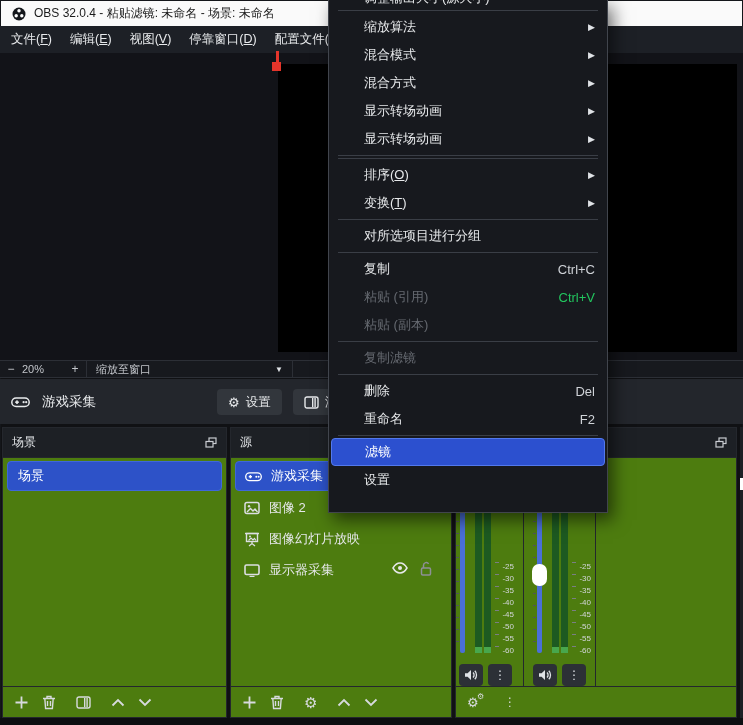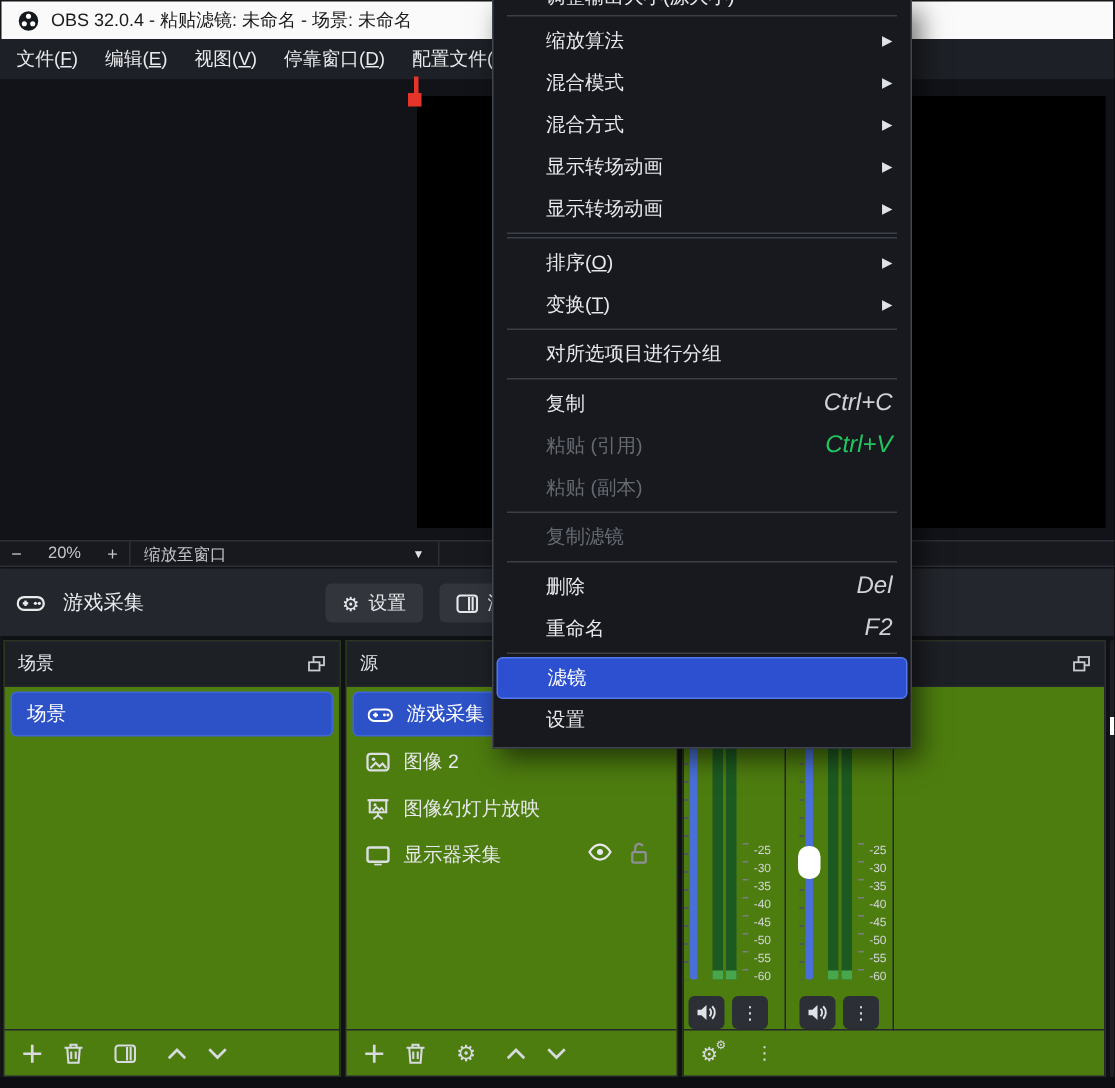--- a/index.html
+++ b/index.html
@@ -17,21 +17,21 @@
   
   .preview{position:absolute;left:0;top:53px;width:100%;height:307px;background:#121318;}
   .canvas{position:absolute;left:278px;top:11px;width:459px;height:288px;background:#000;}
   .sel-handle{position:absolute;left:272px;top:9px;width:9px;height:9px;}
   .sel-line{position:absolute;left:276px;top:-2px;width:3px;height:11px;}
   
   .zoomrow{position:absolute;left:0;top:360px;width:100%;height:18px;background:#17191e;
     border-top:1px solid #2c2f36;border-bottom:1px solid #2c2f36;box-sizing:border-box;
     display:flex;align-items:center;font-size:11px;color:#c2c5ca;}
   .zr-btn{width:22px;text-align:center;font-size:12px;}
-  .zr-val{width:42px;text-align:center;}
+  .zr-val{width:42px;text-align:left;}
   .zr-sep{width:1px;height:16px;background:#2c2f36;}
   .zr-fit{width:102px;padding-left:9px;}
   .zr-arrow{width:26px;text-align:center;font-size:8px;color:#dfe2e6;}
   
   .srctoolbar{position:absolute;left:0;top:379px;width:100%;height:45px;background:#23262c;
     display:flex;align-items:center;color:#e8eaec;font-size:13.5px;}
   .st-icon{margin-left:11px;display:flex;}
   .st-name{margin-left:12px;}
   .tbtn{position:absolute;top:10px;height:26px;border-radius:4px;background:#32363c;
     display:flex;align-items:center;gap:6px;padding:0 11px;font-size:12.5px;color:#e6e8ea;box-sizing:border-box;}
@@ -68,29 +68,29 @@
   .chbtn{position:absolute;top:206px;width:24px;height:22px;background:#2c3036;border-radius:4px;
     display:flex;align-items:center;justify-content:center;color:#dfe2e6;}
   .dots-glyph{font-size:12px;letter-spacing:0;color:#dfe2e6;}
   
   .sliver{position:absolute;left:740px;top:427px;width:3px;height:291px;background:#1d2025;}
   .sliver .chip{position:absolute;left:0;top:51px;width:3px;height:12px;background:#fff;}
   .statusbar{position:absolute;left:0;top:718px;width:100%;height:7px;background:#0d0e11;}
   
   .cmenu{position:absolute;left:328px;top:0;width:280px;box-sizing:border-box;background:#17191e;
     border:1px solid #41454d;border-top:none;z-index:50;box-shadow:5px 7px 16px rgba(0,0,0,.55);
-    padding-bottom:4px;}
+    padding-bottom:18px;}
   .cm-partial{height:8px;overflow:hidden;position:relative;}
   .cm-partial span{position:absolute;left:35px;top:-11px;font-size:13px;color:#e7e9eb;white-space:nowrap;}
   .cm-sep{height:1px;background:#3a3e46;margin:2px 9px;}
   .cm-item{height:28px;display:flex;align-items:center;padding:0 12px 0 35px;font-size:13px;
     color:#e7e9eb;box-sizing:border-box;}
   .cm-item u{text-decoration:underline;}
   .cm-item.dis{color:#666a71;}
-  .cm-item .sc{margin-left:auto;font-size:16px;color:#cfd2d7;font-style:italic;}
+  .cm-item .sc{margin-left:auto;font-size:13px;color:#cfd2d7;}
   .cm-item.dis .sc{color:#22c55e;}
   .cm-item .ar{margin-left:auto;font-size:9px;color:#dfe2e6;}
   .cm-item.hl{background:#2c50cf;border:1px solid #5379ec;border-radius:4px;margin:0 2px;
     padding-left:33px;color:#fff;}
   svg{display:block;}
 </style>
 </head>
 <body>
 
 <div class="window">

